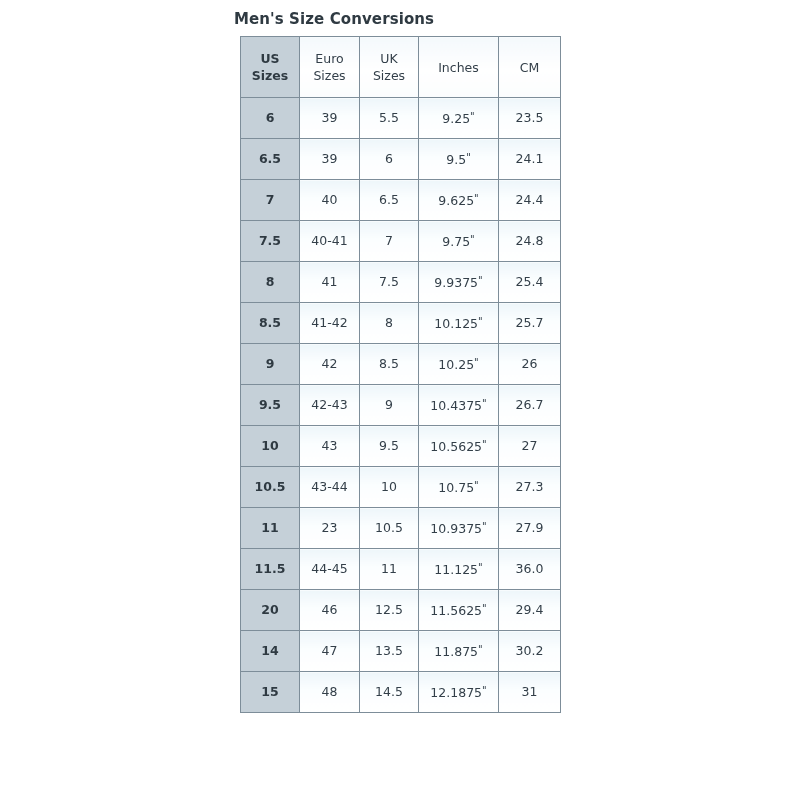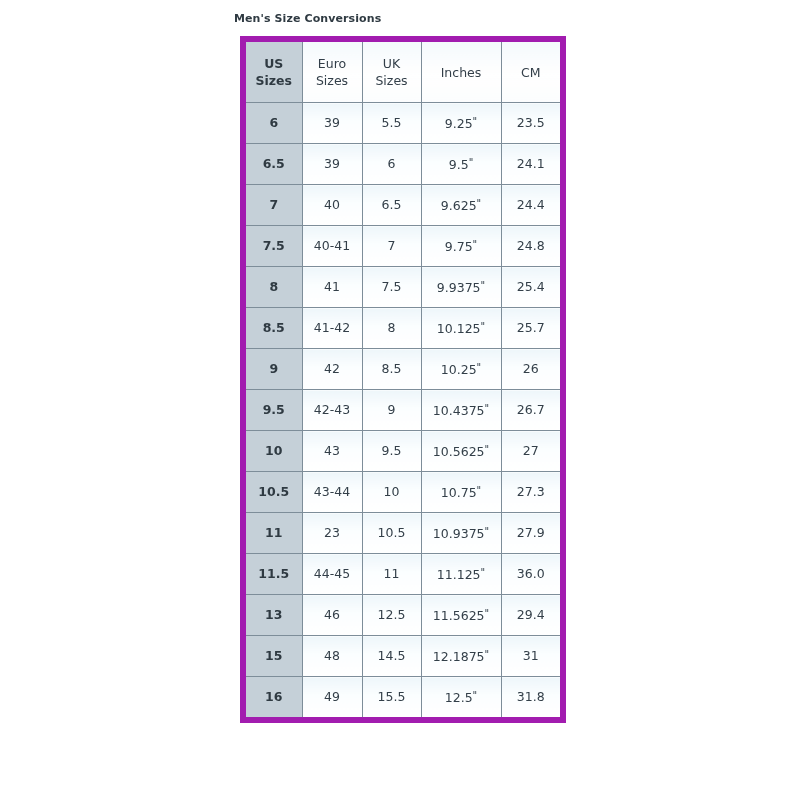--- a/index.html
+++ b/index.html
@@ -21,36 +21,36 @@
   }
 
   .chart-wrap {
     position: absolute;
     left: 233px;
     top: 0px;
     width: 330px;
   }
 
   .chart-title {
-    font-size: 11px;
+    font-size: 15px;
     font-weight: bold;
     color: #2f3a42;
     letter-spacing: 0.1px;
     margin: 0;
     padding: 10px 0 8px 1px;
     line-height: 18px;
     white-space: nowrap;
   }
 
   table.size-table {
     border-collapse: collapse;
     table-layout: fixed;
     width: 320px;
     margin-left: 7px;
-    border: 6px solid #a21caf;
+    border: 1px solid #a21caf;
   }
 
   table.size-table td,
   table.size-table th {
     border: 1px solid #7d8d99;
     text-align: center;
     vertical-align: middle;
     color: #333f49;
     font-size: 12.5px;
     font-weight: normal;
@@ -213,37 +213,37 @@
             <td><span>27.9</span></td>
           </tr>
           <tr>
             <td class="col-us"><span>11.5</span></td>
             <td><span>44-45</span></td>
             <td><span>11</span></td>
             <td><span>11.125</span><span class="inch-mark">"</span></td>
             <td><span>36.0</span></td>
           </tr>
           <tr>
-            <td class="col-us"><span>13</span></td>
+            <td class="col-us"><span>20</span></td>
             <td><span>46</span></td>
             <td><span>12.5</span></td>
             <td><span>11.5625</span><span class="inch-mark">"</span></td>
             <td><span>29.4</span></td>
+          </tr>
+          <tr>
+            <td class="col-us"><span>14</span></td>
+            <td><span>47</span></td>
+            <td><span>13.5</span></td>
+            <td><span>11.875</span><span class="inch-mark">"</span></td>
+            <td><span>30.2</span></td>
           </tr>
           <tr>
             <td class="col-us"><span>15</span></td>
             <td><span>48</span></td>
             <td><span>14.5</span></td>
             <td><span>12.1875</span><span class="inch-mark">"</span></td>
             <td><span>31</span></td>
           </tr>
-          <tr>
-            <td class="col-us"><span>16</span></td>
-            <td><span>49</span></td>
-            <td><span>15.5</span></td>
-            <td><span>12.5</span><span class="inch-mark">"</span></td>
-            <td><span>31.8</span></td>
-          </tr>
         </tbody>
     </table>
 
   </div>
 </div>
 
 </body></html>

